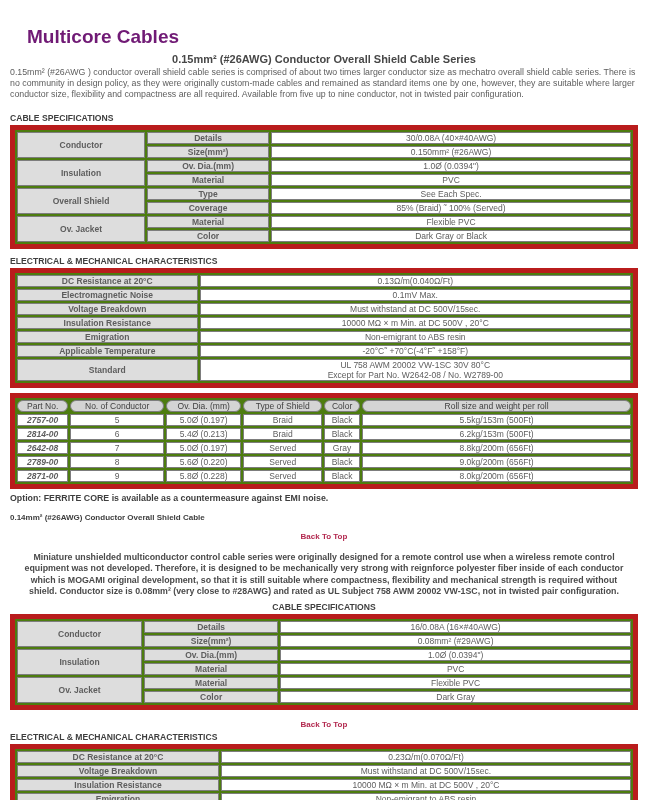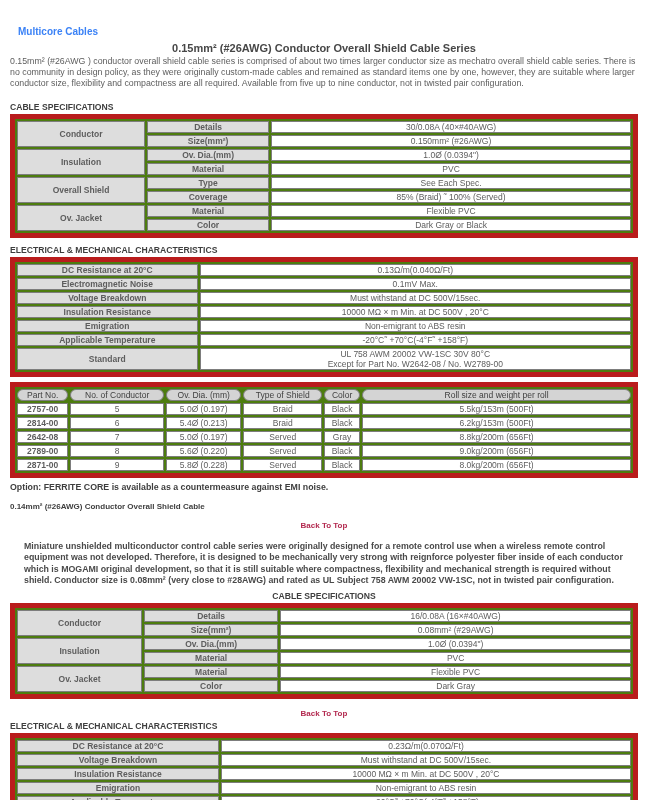--- a/index.html
+++ b/index.html
@@ -1,43 +1,43 @@
 <!DOCTYPE html>
 <html><head>
 <meta charset="utf-8">
 <style>
   html,body { margin:0; padding:0; }
   body {
     width:646px; height:800px; overflow:hidden; background:#ffffff;
     font-family:"Liberation Sans", sans-serif; color:#555555;
   }
   .page { padding:26px 8px 0 10px; }
-  h1 { font-size:10px; margin:0 0 5px 8px; color:#3b82f6; font-weight:bold; }
+  h1 { font-size:19px; margin:0 0 5px 17px; color:#701a75; font-weight:bold; }
   h2 { font-size:11px; margin:0 0 2px 0; color:#474747; font-weight:bold;text-align:center; }
   .intro { font-size:8.8px; line-height:1.24; margin:0 0 13px 0; color:#5d5d5d; }
   .caption { font-size:8.6px; font-weight:bold; color:#3e3e3e; margin:7px 0 2px 0; }
   .caption.center { text-align:center; margin-top:5px; }
   table.grid {
     width:100%; border-collapse:separate; border-spacing:2px;
     border:5px solid #b91c1c; background:#4d7c0f; table-layout:fixed;
   }
   table.grid td, table.grid th {
     border:1px solid #7d7d7d; font-size:8.5px; line-height:10px; height:10px;
     padding:0 4px; text-align:center; color:#5d5d5d; overflow:hidden; white-space:nowrap;
   }
   td.lab { background:#dddddd; text-align:left; font-weight:bold; color:#404040; }
   table.grid th { background:#d4d4d4; font-weight:normal; color:#404040;border-radius:6px; }
   td.val { background:#ffffff; }
-  td.partno { font-weight:bold; color:#404040; }
+  td.partno { font-weight:bold; color:#404040;font-style:italic; }
   .note { font-size:8.8px; font-weight:bold; color:#3e3e3e; margin-top:4px; }
   .subnote { font-size:8px; font-weight:bold; color:#3e3e3e; margin-top:10px; }
   .btt { text-align:center; margin:3px 0 1px 0; }
   .btt a { color:#b32a50; font-size:8px; font-weight:bold; text-decoration:none; }
   .intro2 {
-    font-size:8.8px; font-weight:bold; line-height:1.3;
+    font-size:8.8px; font-weight:bold; text-align:center; line-height:1.3;
     margin:9px 14px 4px 14px; color:#4a4a4a;
   }
   .two-line div { line-height:10px; }
 </style>
 </head>
 <body>
 
 <div class="page">
 
   <h1>Multicore Cables</h1>

